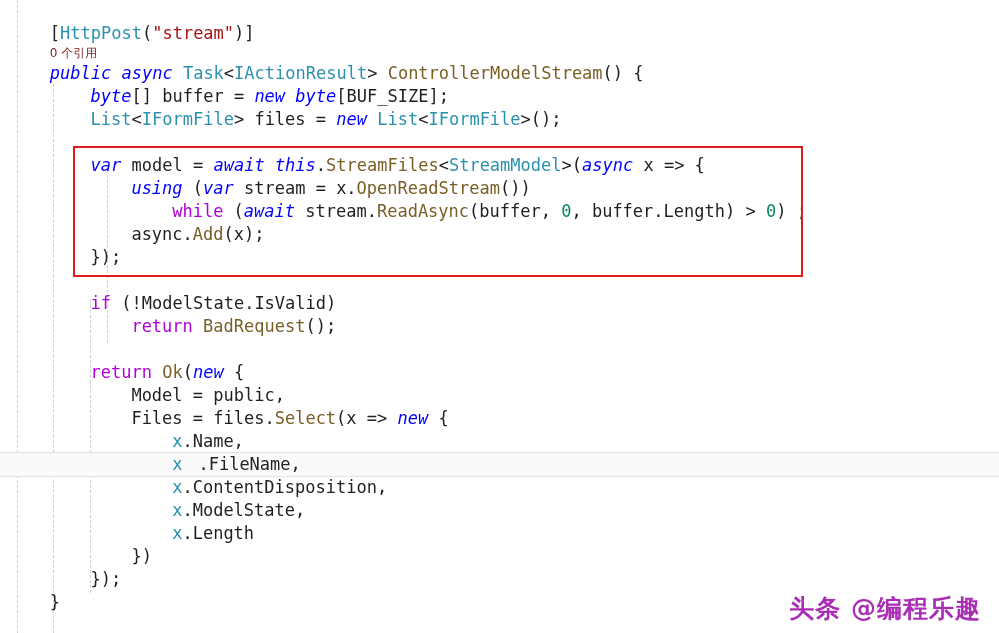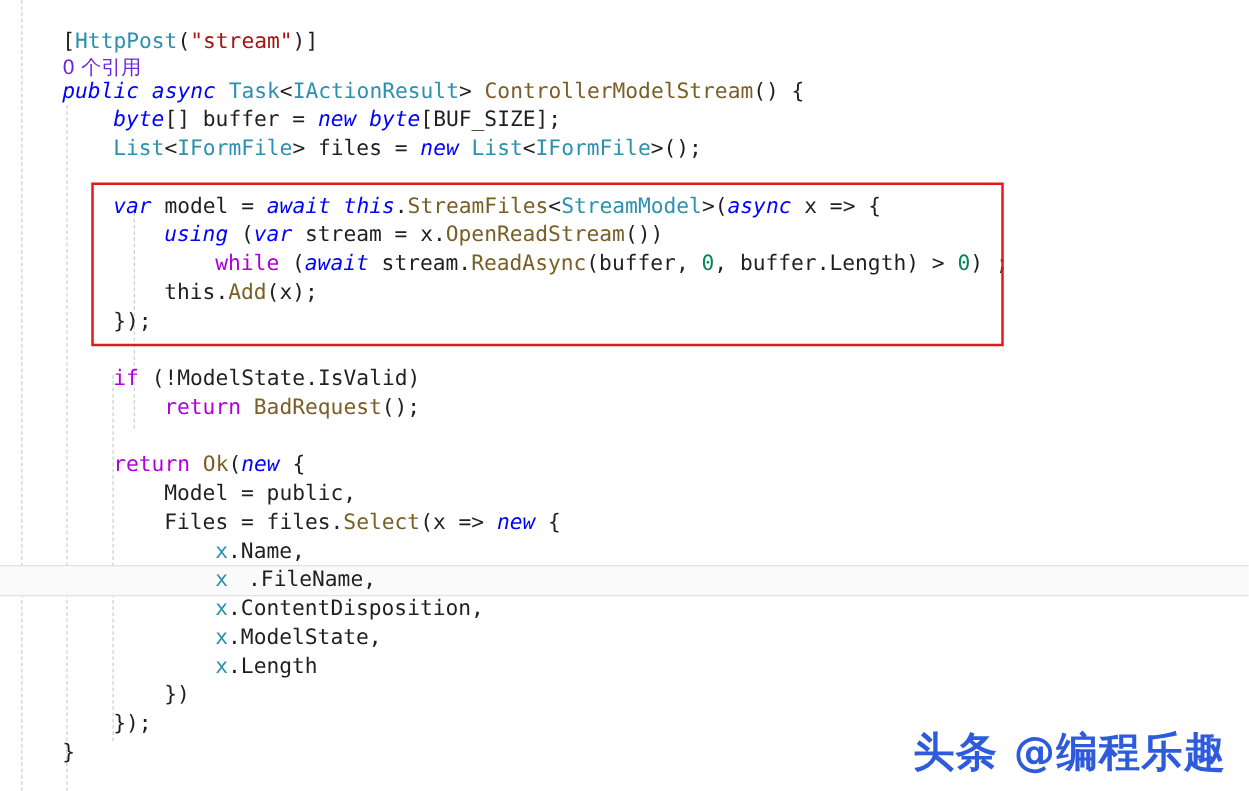--- a/index.html
+++ b/index.html
@@ -91,34 +91,34 @@
   .num  { color: #098658; }   
   .pln  { color: #1f1f1f; }
   .attr { color: #2b91af; }
 
   
   .codelens {
     position: relative;
     height: 17px;
     line-height: 17px;
     white-space: pre;
-    font-size: 16px;
-    color: #6d28d9;
+    font-size: 12px;
+    color: #7f1d1d;
     font-family: "DejaVu Sans", "Liberation Sans", sans-serif;
   }
 
   
   #watermark {
     position: absolute;
     right: 18px;
     bottom: 8px;
     font-family: "DejaVu Sans", "Liberation Sans", sans-serif;
-    font-size: 33px;
+    font-size: 25px;
     font-weight: 700;
-    color: #1d4ed8;
+    color: #a21caf;
     text-shadow: 1px 1px 0 rgba(255,255,255,0.9);
     letter-spacing: 1px;
     opacity: 0.92;
     white-space: pre;
   }
 </style>
 </head>
 <body>
 
 <div id="editor">
@@ -133,21 +133,21 @@
   <div id="code">
       <div class="line" style="position: absolute; left: 0px; top: 22px; width: 999px;"><span style="display: inline-block; width: 49.8px;"></span><span class="pln" style="color: rgb(31, 31, 31);">[</span><span class="attr" style="color: rgb(43, 145, 175);">HttpPost</span><span class="pln" style="color: rgb(31, 31, 31);">(</span><span class="str" style="color: rgb(163, 21, 21);">"stream"</span><span class="pln" style="color: rgb(31, 31, 31);">)]</span></div>
       <div class="codelens" style="position: absolute; left: 49.8px; top: 45px;">0 个引用</div>
       <div class="line" style="position: absolute; left: 0px; top: 62px; width: 999px;"><span style="display: inline-block; width: 49.8px;"></span><span class="kw" style="color: rgb(0, 0, 255);">public</span><span class="pln" style="color: rgb(31, 31, 31);"> </span><span class="kw" style="color: rgb(0, 0, 255);">async</span><span class="pln" style="color: rgb(31, 31, 31);"> </span><span class="typ" style="color: rgb(43, 145, 175);">Task</span><span class="pln" style="color: rgb(31, 31, 31);">&lt;</span><span class="typ" style="color: rgb(43, 145, 175);">IActionResult</span><span class="pln" style="color: rgb(31, 31, 31);">&gt; </span><span class="mth" style="color: rgb(121, 94, 38);">ControllerModelStream</span><span class="pln" style="color: rgb(31, 31, 31);">() {</span></div>
       <div class="line" style="position: absolute; left: 0px; top: 85px; width: 999px;"><span style="display: inline-block; width: 90.6px;"></span><span class="kw" style="color: rgb(0, 0, 255);">byte</span><span class="pln" style="color: rgb(31, 31, 31);">[] buffer = </span><span class="kw" style="color: rgb(0, 0, 255);">new</span><span class="pln" style="color: rgb(31, 31, 31);"> </span><span class="kw" style="color: rgb(0, 0, 255);">byte</span><span class="pln" style="color: rgb(31, 31, 31);">[BUF_SIZE];</span></div>
       <div class="line" style="position: absolute; left: 0px; top: 108px; width: 999px;"><span style="display: inline-block; width: 90.6px;"></span><span class="typ" style="color: rgb(43, 145, 175);">List</span><span class="pln" style="color: rgb(31, 31, 31);">&lt;</span><span class="typ" style="color: rgb(43, 145, 175);">IFormFile</span><span class="pln" style="color: rgb(31, 31, 31);">&gt; files = </span><span class="kw" style="color: rgb(0, 0, 255);">new</span><span class="pln" style="color: rgb(31, 31, 31);"> </span><span class="typ" style="color: rgb(43, 145, 175);">List</span><span class="pln" style="color: rgb(31, 31, 31);">&lt;</span><span class="typ" style="color: rgb(43, 145, 175);">IFormFile</span><span class="pln" style="color: rgb(31, 31, 31);">&gt;();</span></div>
       <div class="line" style="position: absolute; left: 0px; top: 131px; width: 999px;">&nbsp;</div>
       <div class="line" style="position: absolute; left: 0px; top: 154px; width: 999px;"><span style="display: inline-block; width: 90.6px;"></span><span class="kw" style="color: rgb(0, 0, 255);">var</span><span class="pln" style="color: rgb(31, 31, 31);"> model = </span><span class="kw" style="color: rgb(0, 0, 255);">await</span><span class="pln" style="color: rgb(31, 31, 31);"> </span><span class="kw" style="color: rgb(0, 0, 255);">this</span><span class="pln" style="color: rgb(31, 31, 31);">.</span><span class="mth" style="color: rgb(121, 94, 38);">StreamFiles</span><span class="pln" style="color: rgb(31, 31, 31);">&lt;</span><span class="typ" style="color: rgb(43, 145, 175);">StreamModel</span><span class="pln" style="color: rgb(31, 31, 31);">&gt;(</span><span class="kw" style="color: rgb(0, 0, 255);">async</span><span class="pln" style="color: rgb(31, 31, 31);"> x =&gt; {</span></div>
       <div class="line" style="position: absolute; left: 0px; top: 177px; width: 999px;"><span style="display: inline-block; width: 131.4px;"></span><span class="kw" style="color: rgb(0, 0, 255);">using</span><span class="pln" style="color: rgb(31, 31, 31);"> (</span><span class="kw" style="color: rgb(0, 0, 255);">var</span><span class="pln" style="color: rgb(31, 31, 31);"> stream = x.</span><span class="mth" style="color: rgb(121, 94, 38);">OpenReadStream</span><span class="pln" style="color: rgb(31, 31, 31);">())</span></div>
       <div class="line" style="position: absolute; left: 0px; top: 200px; width: 999px;"><span style="display: inline-block; width: 172.2px;"></span><span class="ctl" style="color: rgb(175, 0, 219);">while</span><span class="pln" style="color: rgb(31, 31, 31);"> (</span><span class="kw" style="color: rgb(0, 0, 255);">await</span><span class="pln" style="color: rgb(31, 31, 31);"> stream.</span><span class="mth" style="color: rgb(121, 94, 38);">ReadAsync</span><span class="pln" style="color: rgb(31, 31, 31);">(buffer, </span><span class="num" style="color: rgb(9, 134, 88);">0</span><span class="pln" style="color: rgb(31, 31, 31);">, buffer.</span><span class="pln" style="color: rgb(31, 31, 31);">Length</span><span class="pln" style="color: rgb(31, 31, 31);">) &gt; </span><span class="num" style="color: rgb(9, 134, 88);">0</span><span class="pln" style="color: rgb(31, 31, 31);">) ;</span></div>
-      <div class="line" style="position: absolute; left: 0px; top: 223px; width: 999px;"><span style="display: inline-block; width: 131.4px;"></span><span class="pln" style="color: rgb(31, 31, 31);">this.</span><span class="mth" style="color: rgb(121, 94, 38);">Add</span><span class="pln" style="color: rgb(31, 31, 31);">(x);</span></div>
+      <div class="line" style="position: absolute; left: 0px; top: 223px; width: 999px;"><span style="display: inline-block; width: 131.4px;"></span><span class="pln" style="color: rgb(31, 31, 31);">async.</span><span class="mth" style="color: rgb(121, 94, 38);">Add</span><span class="pln" style="color: rgb(31, 31, 31);">(x);</span></div>
       <div class="line" style="position: absolute; left: 0px; top: 246px; width: 999px;"><span style="display: inline-block; width: 90.6px;"></span><span class="pln" style="color: rgb(31, 31, 31);">});</span></div>
       <div class="line" style="position: absolute; left: 0px; top: 269px; width: 999px;">&nbsp;</div>
       <div class="line" style="position: absolute; left: 0px; top: 292px; width: 999px;"><span style="display: inline-block; width: 90.6px;"></span><span class="ctl" style="color: rgb(175, 0, 219);">if</span><span class="pln" style="color: rgb(31, 31, 31);"> (!ModelState.</span><span class="pln" style="color: rgb(31, 31, 31);">IsValid</span><span class="pln" style="color: rgb(31, 31, 31);">)</span></div>
       <div class="line" style="position: absolute; left: 0px; top: 315px; width: 999px;"><span style="display: inline-block; width: 131.4px;"></span><span class="ctl" style="color: rgb(175, 0, 219);">return</span><span class="pln" style="color: rgb(31, 31, 31);"> </span><span class="mth" style="color: rgb(121, 94, 38);">BadRequest</span><span class="pln" style="color: rgb(31, 31, 31);">();</span></div>
       <div class="line" style="position: absolute; left: 0px; top: 338px; width: 999px;">&nbsp;</div>
       <div class="line" style="position: absolute; left: 0px; top: 361px; width: 999px;"><span style="display: inline-block; width: 90.6px;"></span><span class="ctl" style="color: rgb(175, 0, 219);">return</span><span class="pln" style="color: rgb(31, 31, 31);"> </span><span class="mth" style="color: rgb(121, 94, 38);">Ok</span><span class="pln" style="color: rgb(31, 31, 31);">(</span><span class="kw" style="color: rgb(0, 0, 255);">new</span><span class="pln" style="color: rgb(31, 31, 31);"> {</span></div>
       <div class="line" style="position: absolute; left: 0px; top: 384px; width: 999px;"><span style="display: inline-block; width: 131.4px;"></span><span class="pln" style="color: rgb(31, 31, 31);">Model = public,</span></div>
       <div class="line" style="position: absolute; left: 0px; top: 407px; width: 999px;"><span style="display: inline-block; width: 131.4px;"></span><span class="pln" style="color: rgb(31, 31, 31);">Files = files.</span><span class="mth" style="color: rgb(121, 94, 38);">Select</span><span class="pln" style="color: rgb(31, 31, 31);">(x =&gt; </span><span class="kw" style="color: rgb(0, 0, 255);">new</span><span class="pln" style="color: rgb(31, 31, 31);"> {</span></div>
       <div class="line" style="position: absolute; left: 0px; top: 430px; width: 845px;"><span style="display: inline-block; width: 172.2px;"></span><span class="typ" style="color: rgb(43, 145, 175);">x</span><span class="pln" style="color: rgb(31, 31, 31);">.Name,</span></div>
       <div class="line" style="position: absolute; left: 0px; top: 453px; width: 999px;"><span style="display: inline-block; width: 172.2px;"></span><span class="typ" style="color: rgb(43, 145, 175);">x</span><span class="pln" style="color: rgb(31, 31, 31); margin-left: 16px;">.FileName,</span></div>

